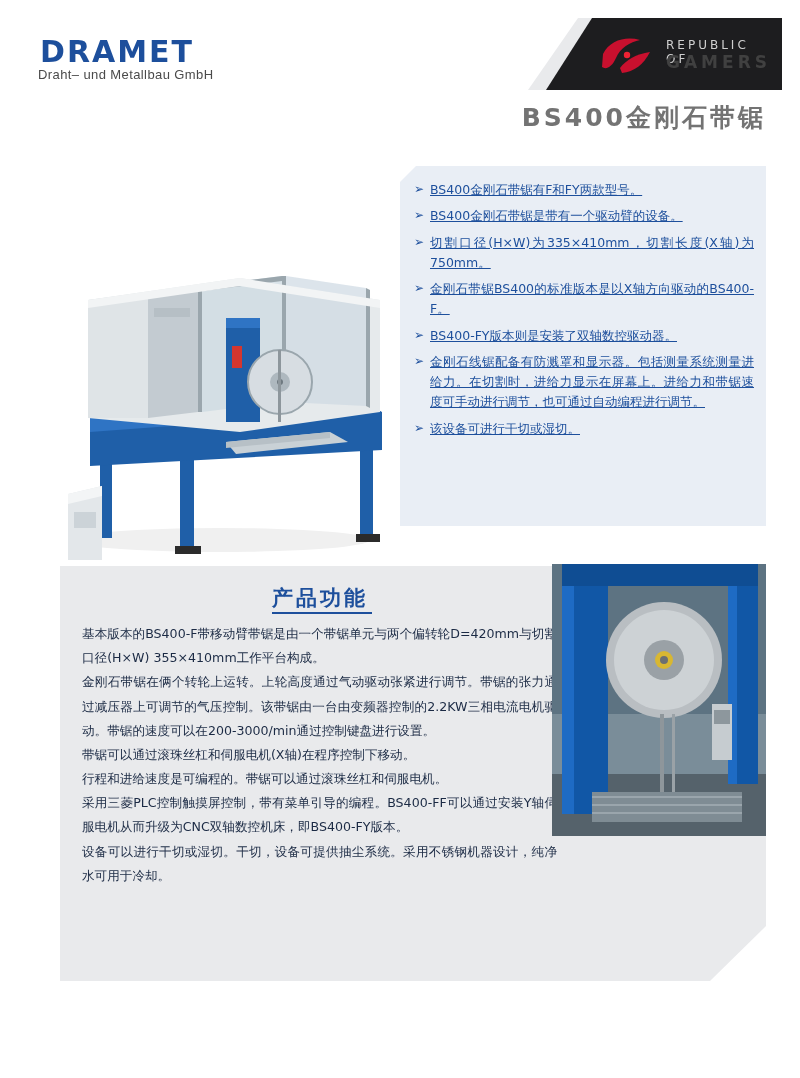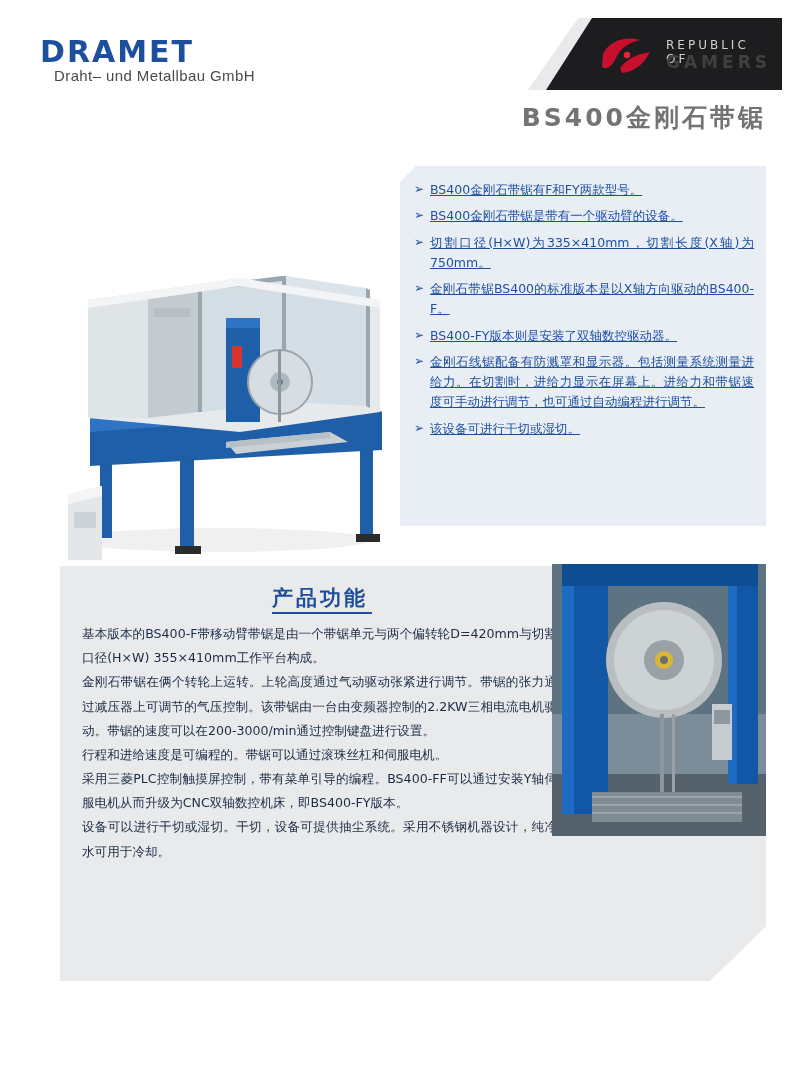--- a/index.html
+++ b/index.html
@@ -57,23 +57,23 @@
     position: absolute;
     left: 22px; top: 16px;
     font-family: "DejaVu Sans", sans-serif;
     font-weight: bold;
     font-size: 30px;
     letter-spacing: 2px;
     color: #1d4f9c;
   }
   .logo-sub {
     position: absolute;
-    left: 36px; top: 49px;
+    left: 20px; top: 49px;
     font-family: "Liberation Sans", sans-serif;
-    font-size: 15px;
+    font-size: 13px;
     letter-spacing: 0.4px;
     color: #4a4a4a;
   }
   .rog-wrap {
     position: absolute;
     right: 14px; top: 12px;
     width: 180px;
     height: 48px;
   }
   .rog-eye {
@@ -321,20 +321,21 @@
     </div>
   </div>
 
   <div class="feature-panel"></div>
   <div class="feature-title">产品功能</div>
   <div class="feature-underline"></div>
 
   <div class="feature-body">
     <p>基本版本的BS400-F带移动臂带锯是由一个带锯单元与两个偏转轮D=420mm与切割口径(H×W) 355×410mm工作平台构成。</p>
     <p>金刚石带锯在俩个转轮上运转。上轮高度通过气动驱动张紧进行调节。带锯的张力通过减压器上可调节的气压控制。该带锯由一台由变频器控制的2.2KW三相电流电机驱动。带锯的速度可以在200-3000/min通过控制键盘进行设置。</p>
+    <p>带锯可以通过滚珠丝杠和伺服电机(X轴)在程序控制下移动。</p>
     <p>行程和进给速度是可编程的。带锯可以通过滚珠丝杠和伺服电机。</p>
     <p>采用三菱PLC控制触摸屏控制，带有菜单引导的编程。BS400-FF可以通过安装Y轴伺服电机从而升级为CNC双轴数控机床，即BS400-FY版本。</p>
     <p>设备可以进行干切或湿切。干切，设备可提供抽尘系统。采用不锈钢机器设计，纯净水可用于冷却。</p>
   </div>
 
   <svg class="photo-inset" viewBox="0 0 214 272">
     <rect x="0" y="0" width="214" height="272" fill="#2d4454"></rect>
 
     <rect x="0" y="0" width="214" height="150" fill="#5d7382"></rect>
     <rect x="0" y="150" width="214" height="60" fill="#7a8d99"></rect>

